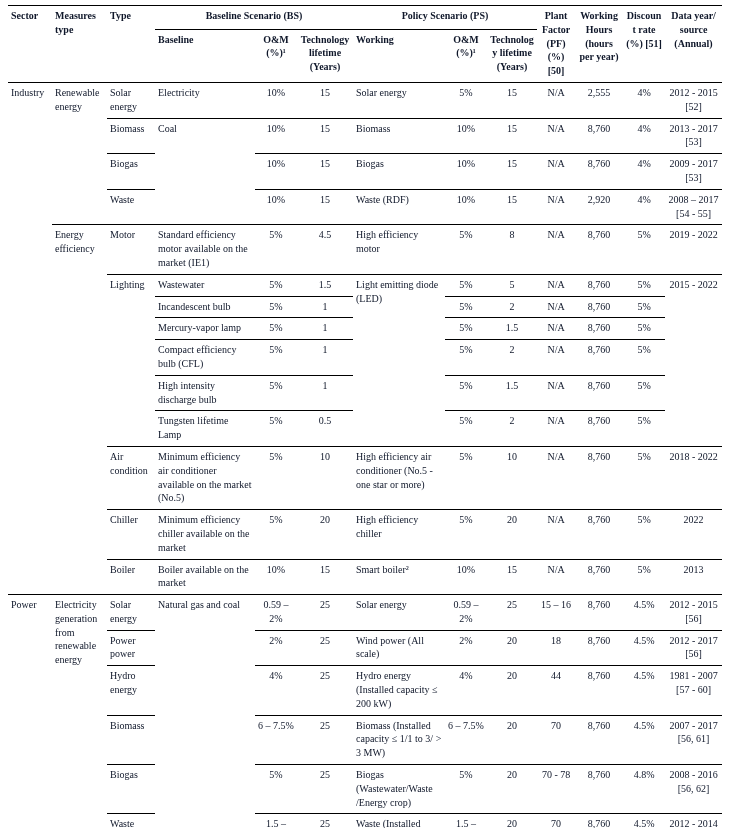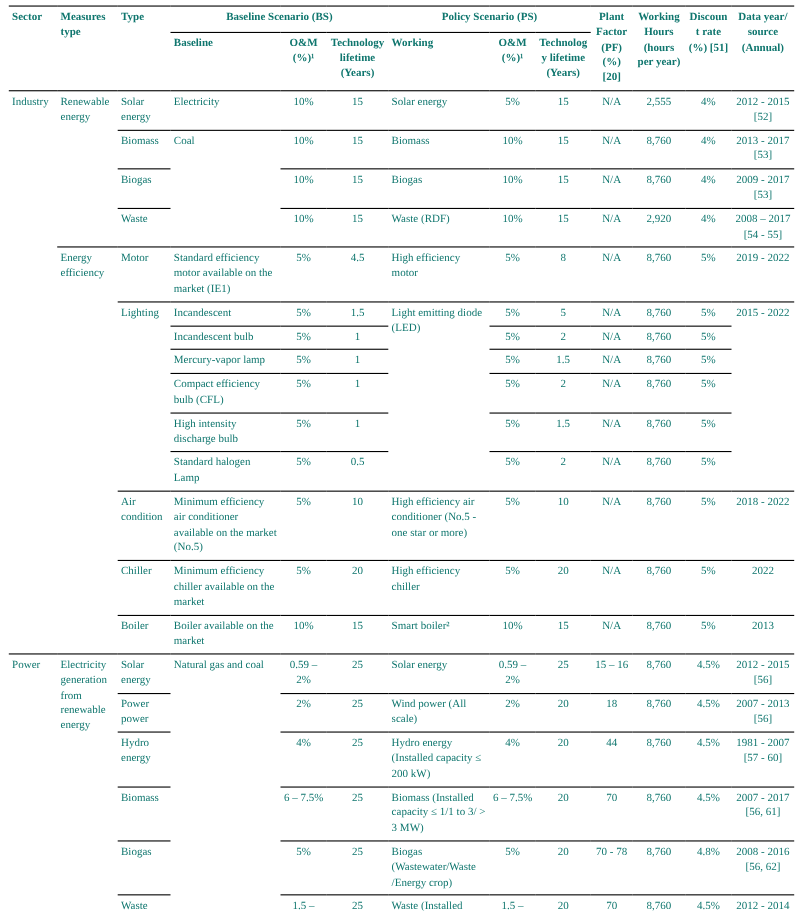--- a/index.html
+++ b/index.html
@@ -4,21 +4,21 @@
 <style>
   html, body { margin: 0; padding: 0; background: #ffffff; }
   .page {
     width: 730px;
     height: 828px;
     box-sizing: border-box;
     background: #ffffff;
     padding: 5px 8px 0 8px;
     overflow: hidden;
     font-family: "Liberation Serif", "DejaVu Serif", serif;
-    color: #0f766e;
+    color: #0f172a;
   }
   table.scenario {
     width: 714px;
     border-collapse: collapse;
     table-layout: fixed;
     font-size: 10px;
     line-height: 1.38;
     border-top: 1.5px solid #000;
   }
   th, td {
@@ -53,21 +53,21 @@
         <col style="width:42px">
     <col style="width:57px">
   </colgroup>
   <thead>
     <tr>
       <th rowspan="2" class="l">Sector</th>
       <th rowspan="2" class="l">Measures type</th>
       <th rowspan="2" class="l">Type</th>
       <th colspan="3" class="c">Baseline Scenario (BS)</th>
       <th colspan="3" class="c">Policy Scenario (PS)</th>
-      <th rowspan="2" class="c">Plant Factor (PF) (%) [20]</th>
+      <th rowspan="2" class="c">Plant Factor (PF) (%) [50]</th>
       <th rowspan="2" class="c">Working Hours (hours per year)</th>
       <th rowspan="2" class="c">Discount rate (%) [51]</th>
       <th rowspan="2" class="c">Data year/ source (Annual)</th>
     </tr>
     <tr>
       <th class="l">Baseline</th>
       <th class="c">O&amp;M (%)¹</th>
       <th class="c">Technology lifetime (Years)</th>
       <th class="l">Working</th>
       <th class="c">O&amp;M (%)¹</th>
@@ -136,21 +136,21 @@
       <td class="l">High efficiency motor</td>
       <td class="c">5%</td>
       <td class="c">8</td>
       <td class="c">N/A</td>
       <td class="c">8,760</td>
       <td class="c">5%</td>
       <td class="c">2019 - 2022</td>
     </tr>
     <tr>
       <td rowspan="6" class="l">Lighting</td>
-      <td class="l">Incandescent</td>
+      <td class="l">Wastewater</td>
       <td class="c">5%</td>
       <td class="c">1.5</td>
       <td rowspan="6" class="l">Light emitting diode (LED)</td>
       <td class="c">5%</td>
       <td class="c">5</td>
       <td class="c">N/A</td>
       <td class="c">8,760</td>
       <td class="c">5%</td>
       <td rowspan="6" class="c">2015 - 2022</td>
     </tr>
@@ -188,21 +188,21 @@
       <td class="l">High intensity discharge bulb</td>
       <td class="c">5%</td>
       <td class="c">1</td>
       <td class="c">5%</td>
       <td class="c">1.5</td>
       <td class="c">N/A</td>
       <td class="c">8,760</td>
       <td class="c">5%</td>
     </tr>
     <tr>
-      <td class="l">Standard halogen Lamp</td>
+      <td class="l">Tungsten lifetime Lamp</td>
       <td class="c">5%</td>
       <td class="c">0.5</td>
       <td class="c">5%</td>
       <td class="c">2</td>
       <td class="c">N/A</td>
       <td class="c">8,760</td>
       <td class="c">5%</td>
     </tr>
     <tr>
       <td class="l">Air condition</td>
@@ -261,21 +261,21 @@
     <tr>
       <td class="l">Power power</td>
       <td class="c">2%</td>
       <td class="c">25</td>
       <td class="l">Wind power (All scale)</td>
       <td class="c">2%</td>
       <td class="c">20</td>
       <td class="c">18</td>
       <td class="c">8,760</td>
       <td class="c">4.5%</td>
-      <td class="c">2007 - 2013 [56]</td>
+      <td class="c">2012 - 2017 [56]</td>
     </tr>
     <tr>
       <td class="l">Hydro energy</td>
       <td class="c">4%</td>
       <td class="c">25</td>
       <td class="l">Hydro energy (Installed capacity ≤ 200 kW)</td>
       <td class="c">4%</td>
       <td class="c">20</td>
       <td class="c">44</td>
       <td class="c">8,760</td>

